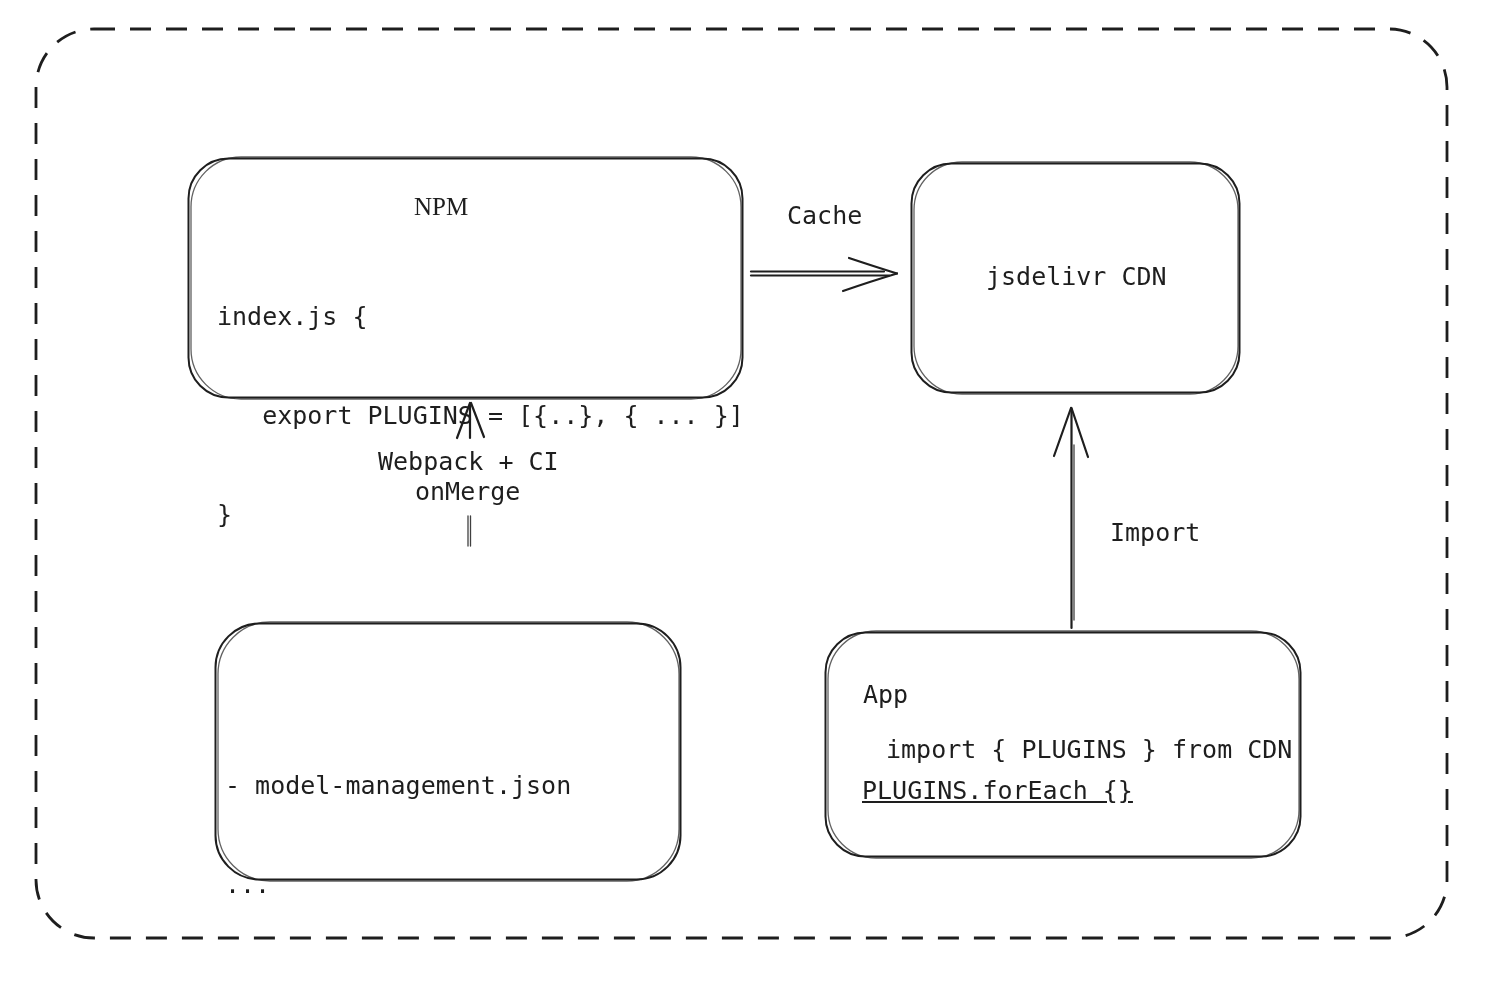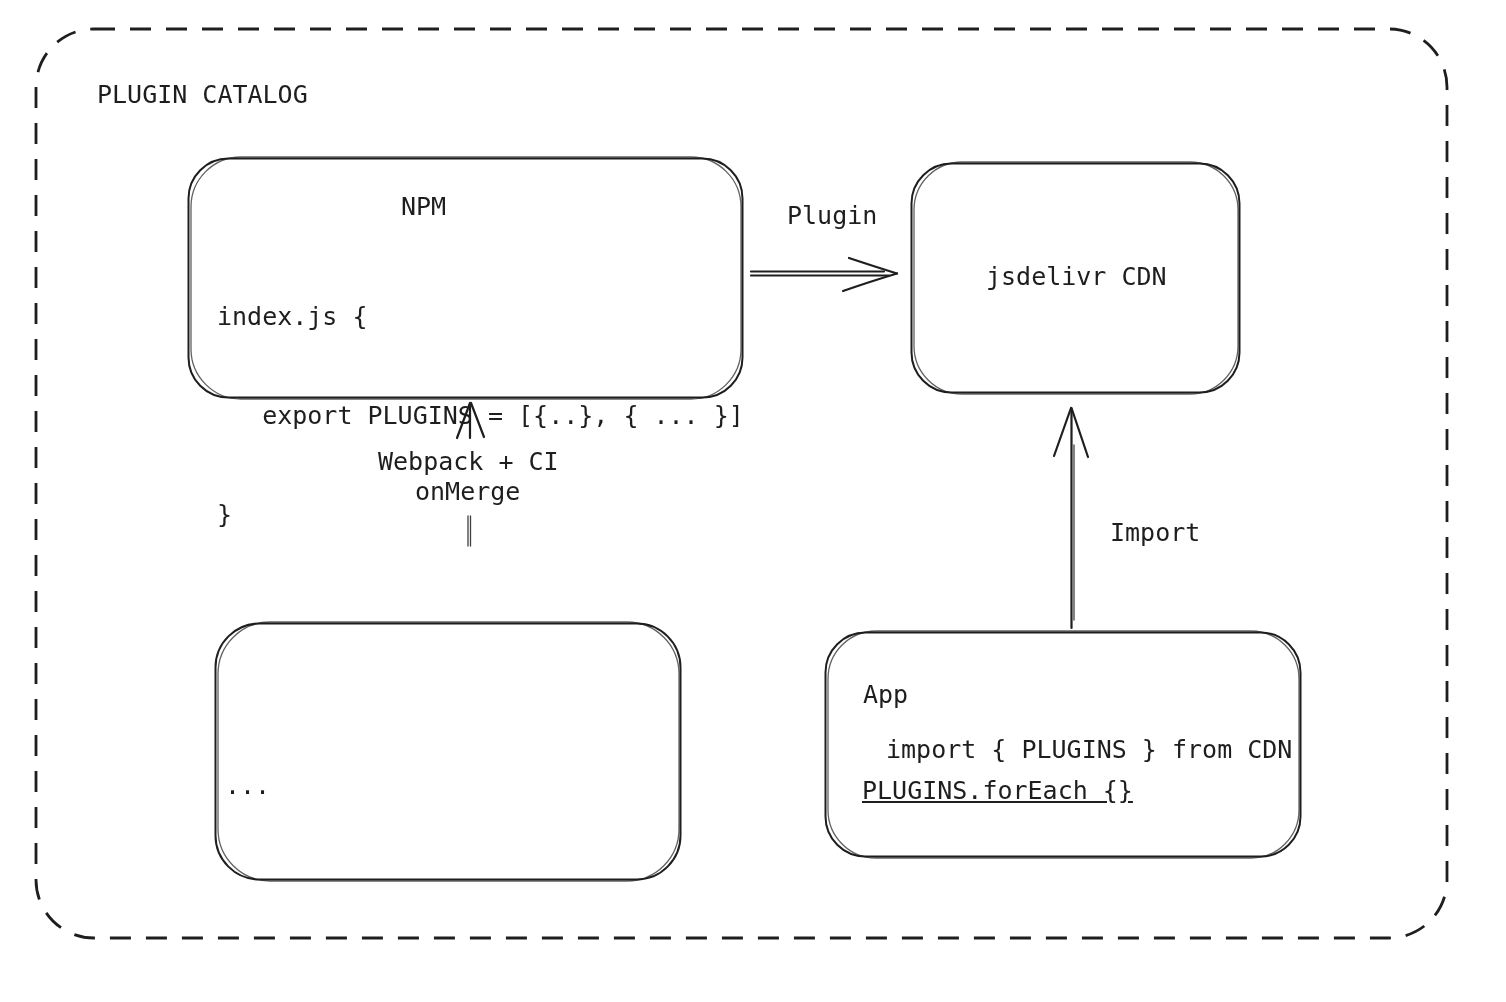--- a/index.html
+++ b/index.html
@@ -110,37 +110,37 @@
     </g>
 
     <g>
       <path class="edge" d="M1071.5 628 L1071.5 409"></path>
       <path class="edge-thin" d="M1074 620 L1074 445"></path>
       <path class="edge" d="M1071 408 L1054 456"></path>
       <path class="edge" d="M1071.5 408 L1088 457"></path>
     </g>
   </svg>
 
-  <div class="txt" style="left:97px; top:78px;">PLUGIN CATALOG</div>
 
-  <div class="txt" style="left:401px; top:190px;">NPM</div>
+  <div class="txt" style="left:414px; top:190px;font-family:Liberation Serif, serif;">NPM</div>
   <div class="txt codeblock" style="left:217px; top:234px;">
     <div>index.js {</div>
     <div>   export PLUGINS = [{..}, { ... }]</div>
     <div>}</div>
   </div>
 
-  <div class="txt" style="left:787px; top:199px;">Plugin</div>
+  <div class="txt" style="left:787px; top:199px;">Cache</div>
 
   <div class="txt" style="left:986px; top:260px;">jsdelivr CDN</div>
 
   <div class="txt" style="left:378px; top:445px;">Webpack + CI</div>
   <div class="txt" style="left:415px; top:475px;">onMerge</div>
 
   <div class="txt codeblock" style="left:225px; top:703px;">
+    <div>- model-management.json</div>
     <div>...</div>
   </div>
 
   <div class="txt" style="left:863px; top:678px;">App</div>
   <div class="txt" style="left:862px; top:733px;margin-left:24px;">import { PLUGINS } from CDN</div>
   <div class="txt" style="left:862px; top:774px;text-decoration:underline;">PLUGINS.forEach {}</div>
 
   <div class="txt" style="left:1110px; top:516px;text-align:center;">Import</div>
 
 </div>

